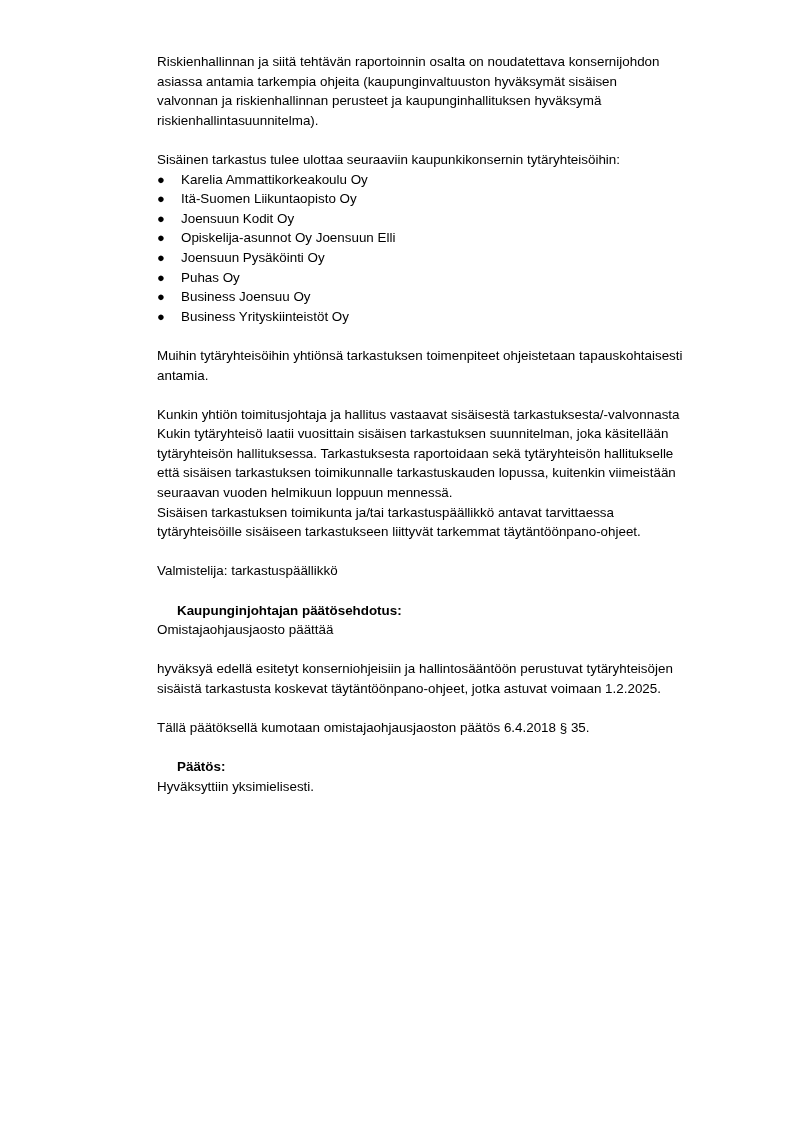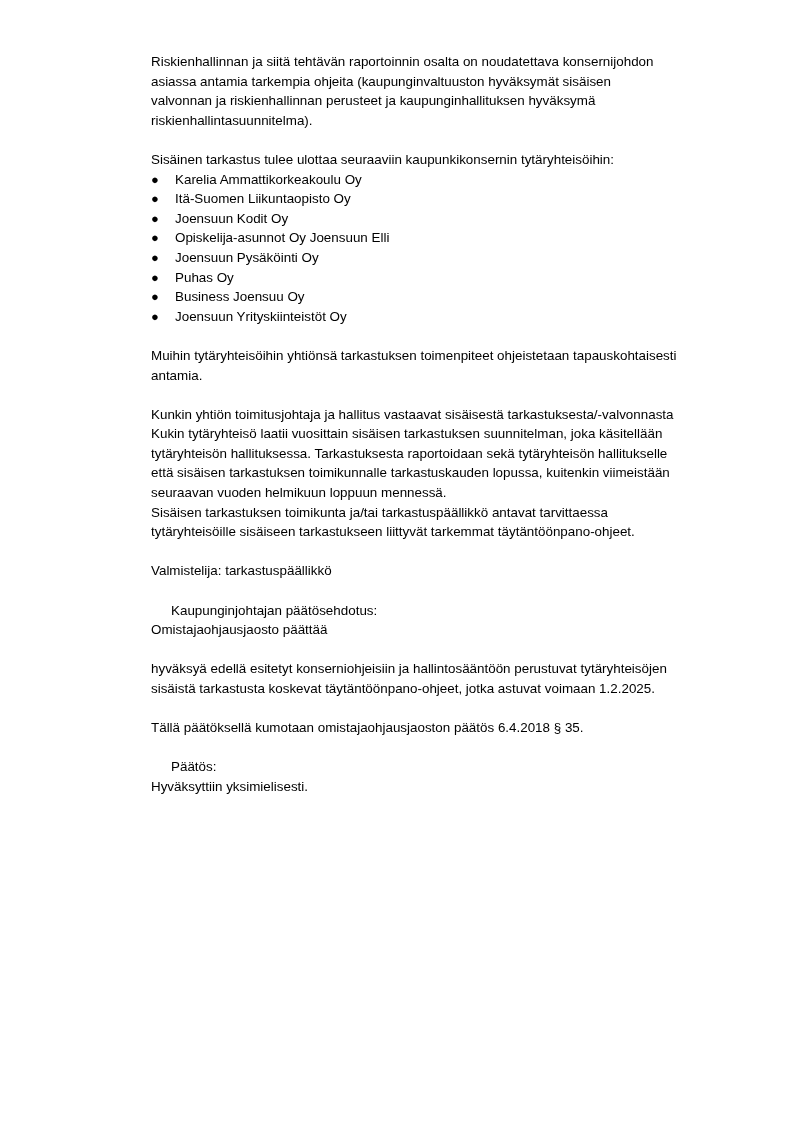--- a/index.html
+++ b/index.html
@@ -12,32 +12,32 @@
       height: 1122px;
       position: relative;
       overflow: hidden;
       font-family: "Liberation Sans", sans-serif;
       font-size: 13.4px;
       line-height: 19.6px;
       color: #000000;
     }
     .page {
       position: absolute;
-      left: 151px;
+      left: 157px;
       top: 52px;
       width: 580px;
     }
     p {
       margin: 0;
     }
     .gap {
       height: 19.6px;
     }
     .bold {
-      font-weight: normal;
+      font-weight: bold;
       padding-left: 20px;
     }
     ul.bullets {
       list-style: none;
       margin: 0;
       padding: 0;
     }
     ul.bullets li {
       position: relative;
       padding-left: 24px;
@@ -91,21 +91,21 @@
     <li>
       <span class="bullet">●</span>
       <span>Puhas Oy</span>
     </li>
     <li>
       <span class="bullet">●</span>
       <span>Business Joensuu Oy</span>
     </li>
     <li>
       <span class="bullet">●</span>
-      <span>Joensuun Yrityskiinteistöt Oy</span>
+      <span>Business Yrityskiinteistöt Oy</span>
     </li>
   </ul>
 
   <div class="gap"></div>
 
   <div>
     <p>Muihin tytäryhteisöihin yhtiönsä tarkastuksen toimenpiteet ohjeistetaan tapauskohtaisesti</p>
     <p>antamia.</p>
   </div>
 

